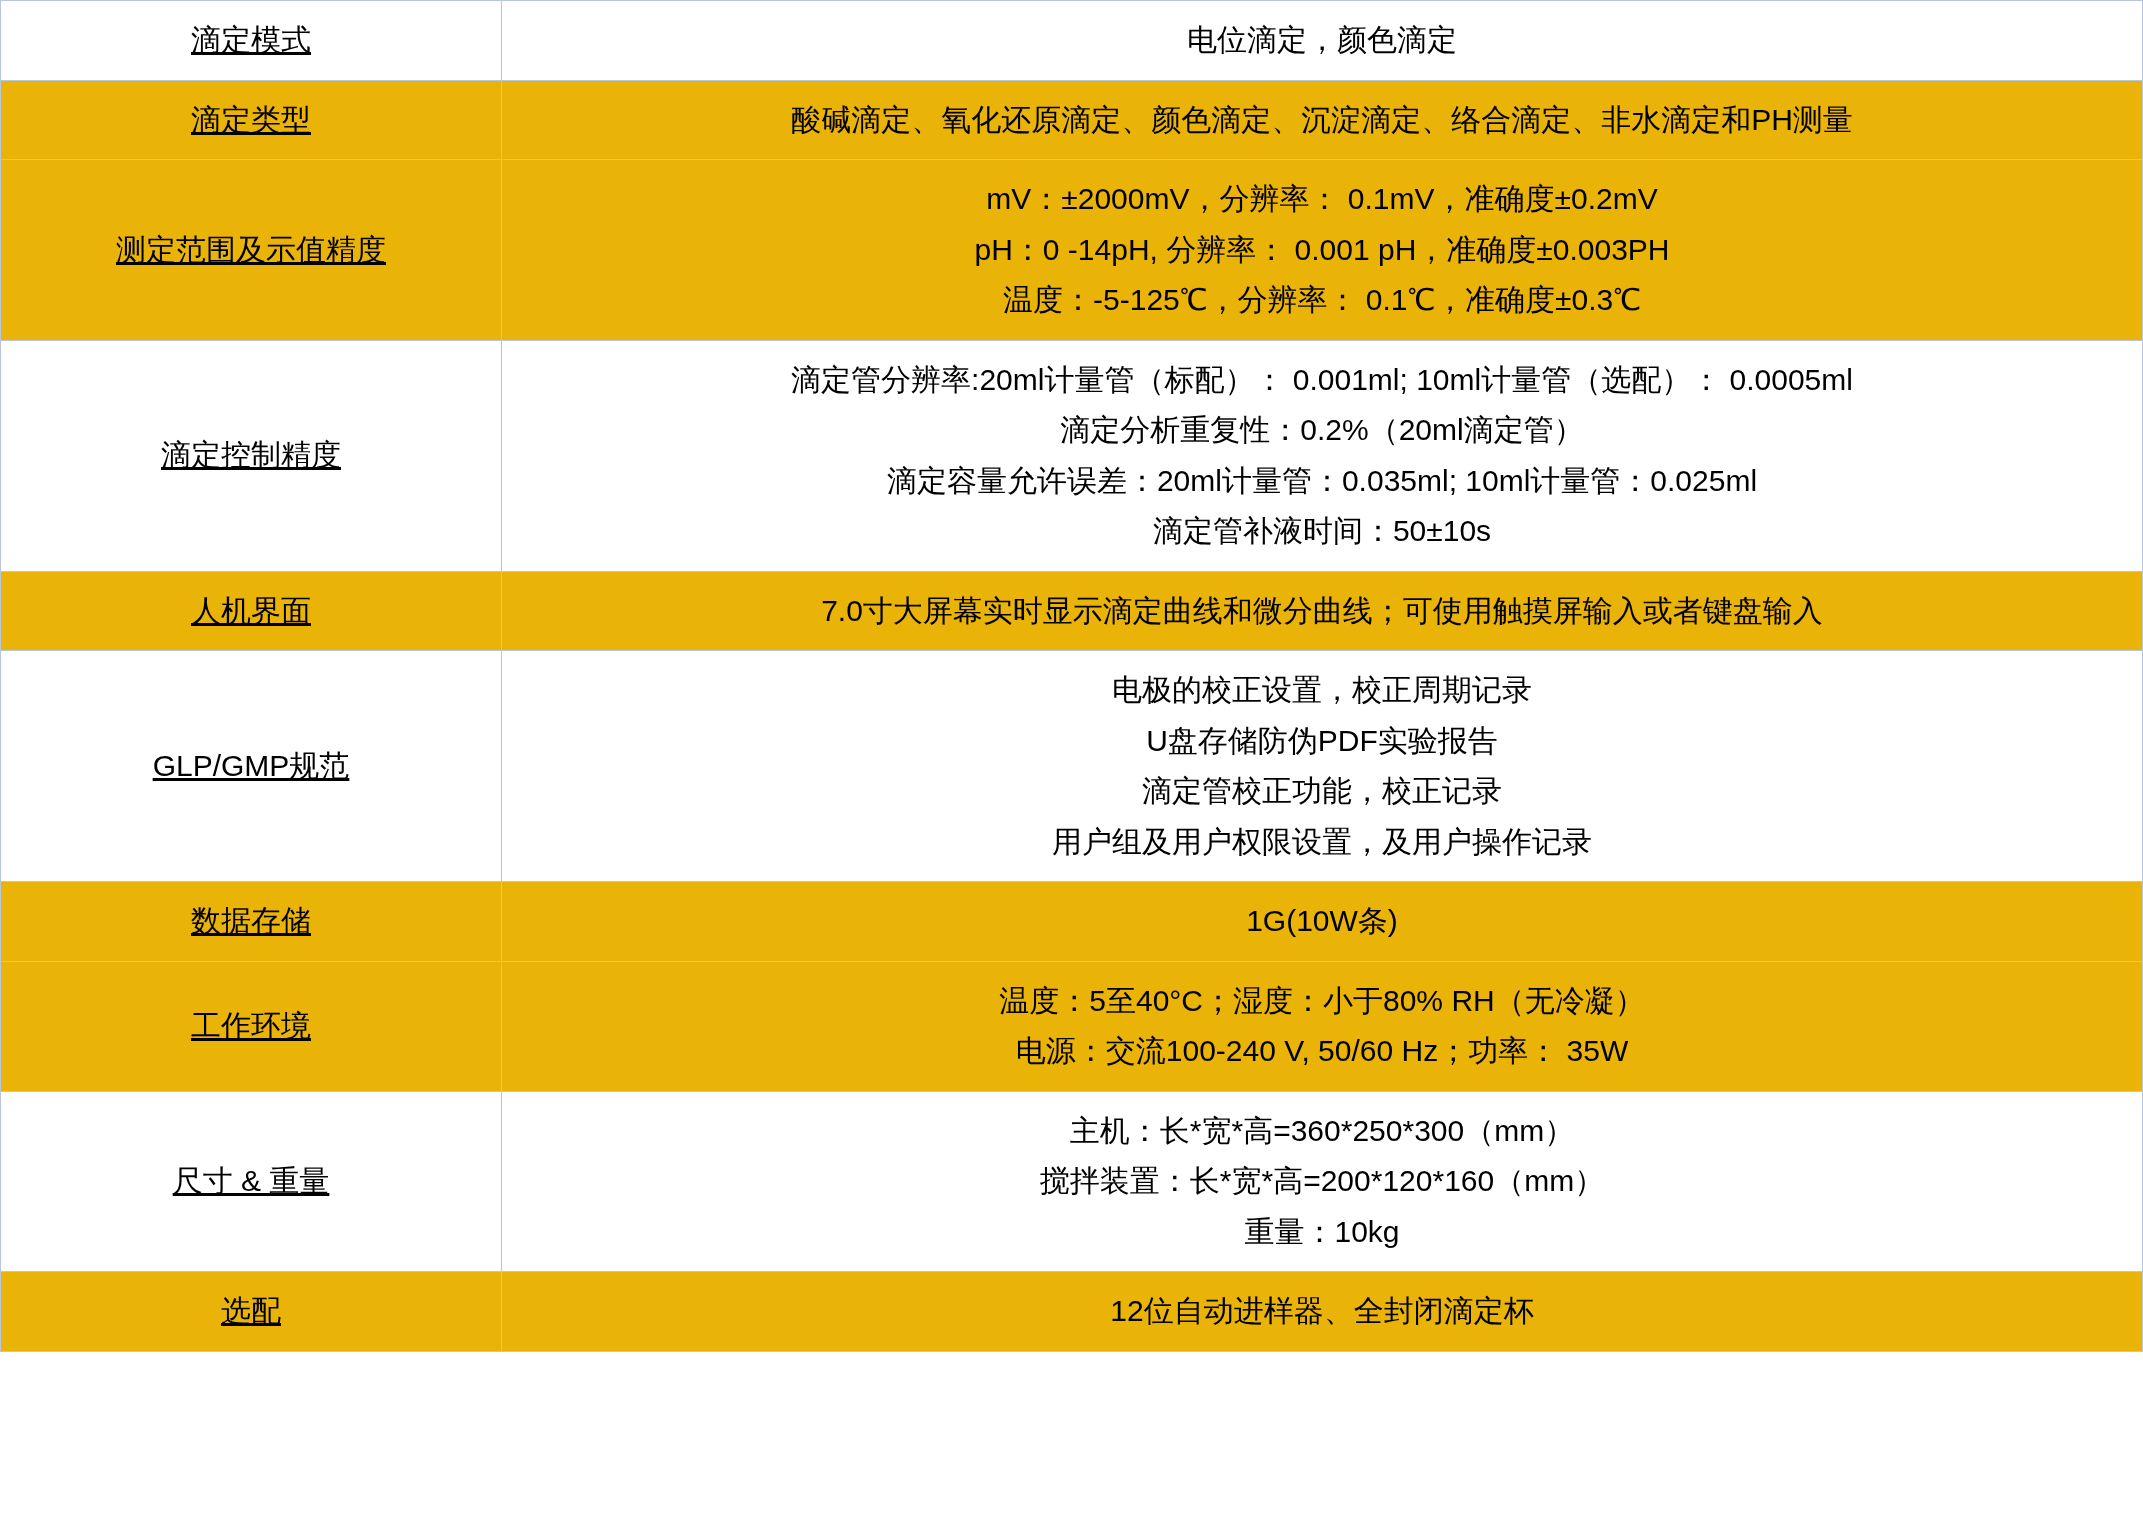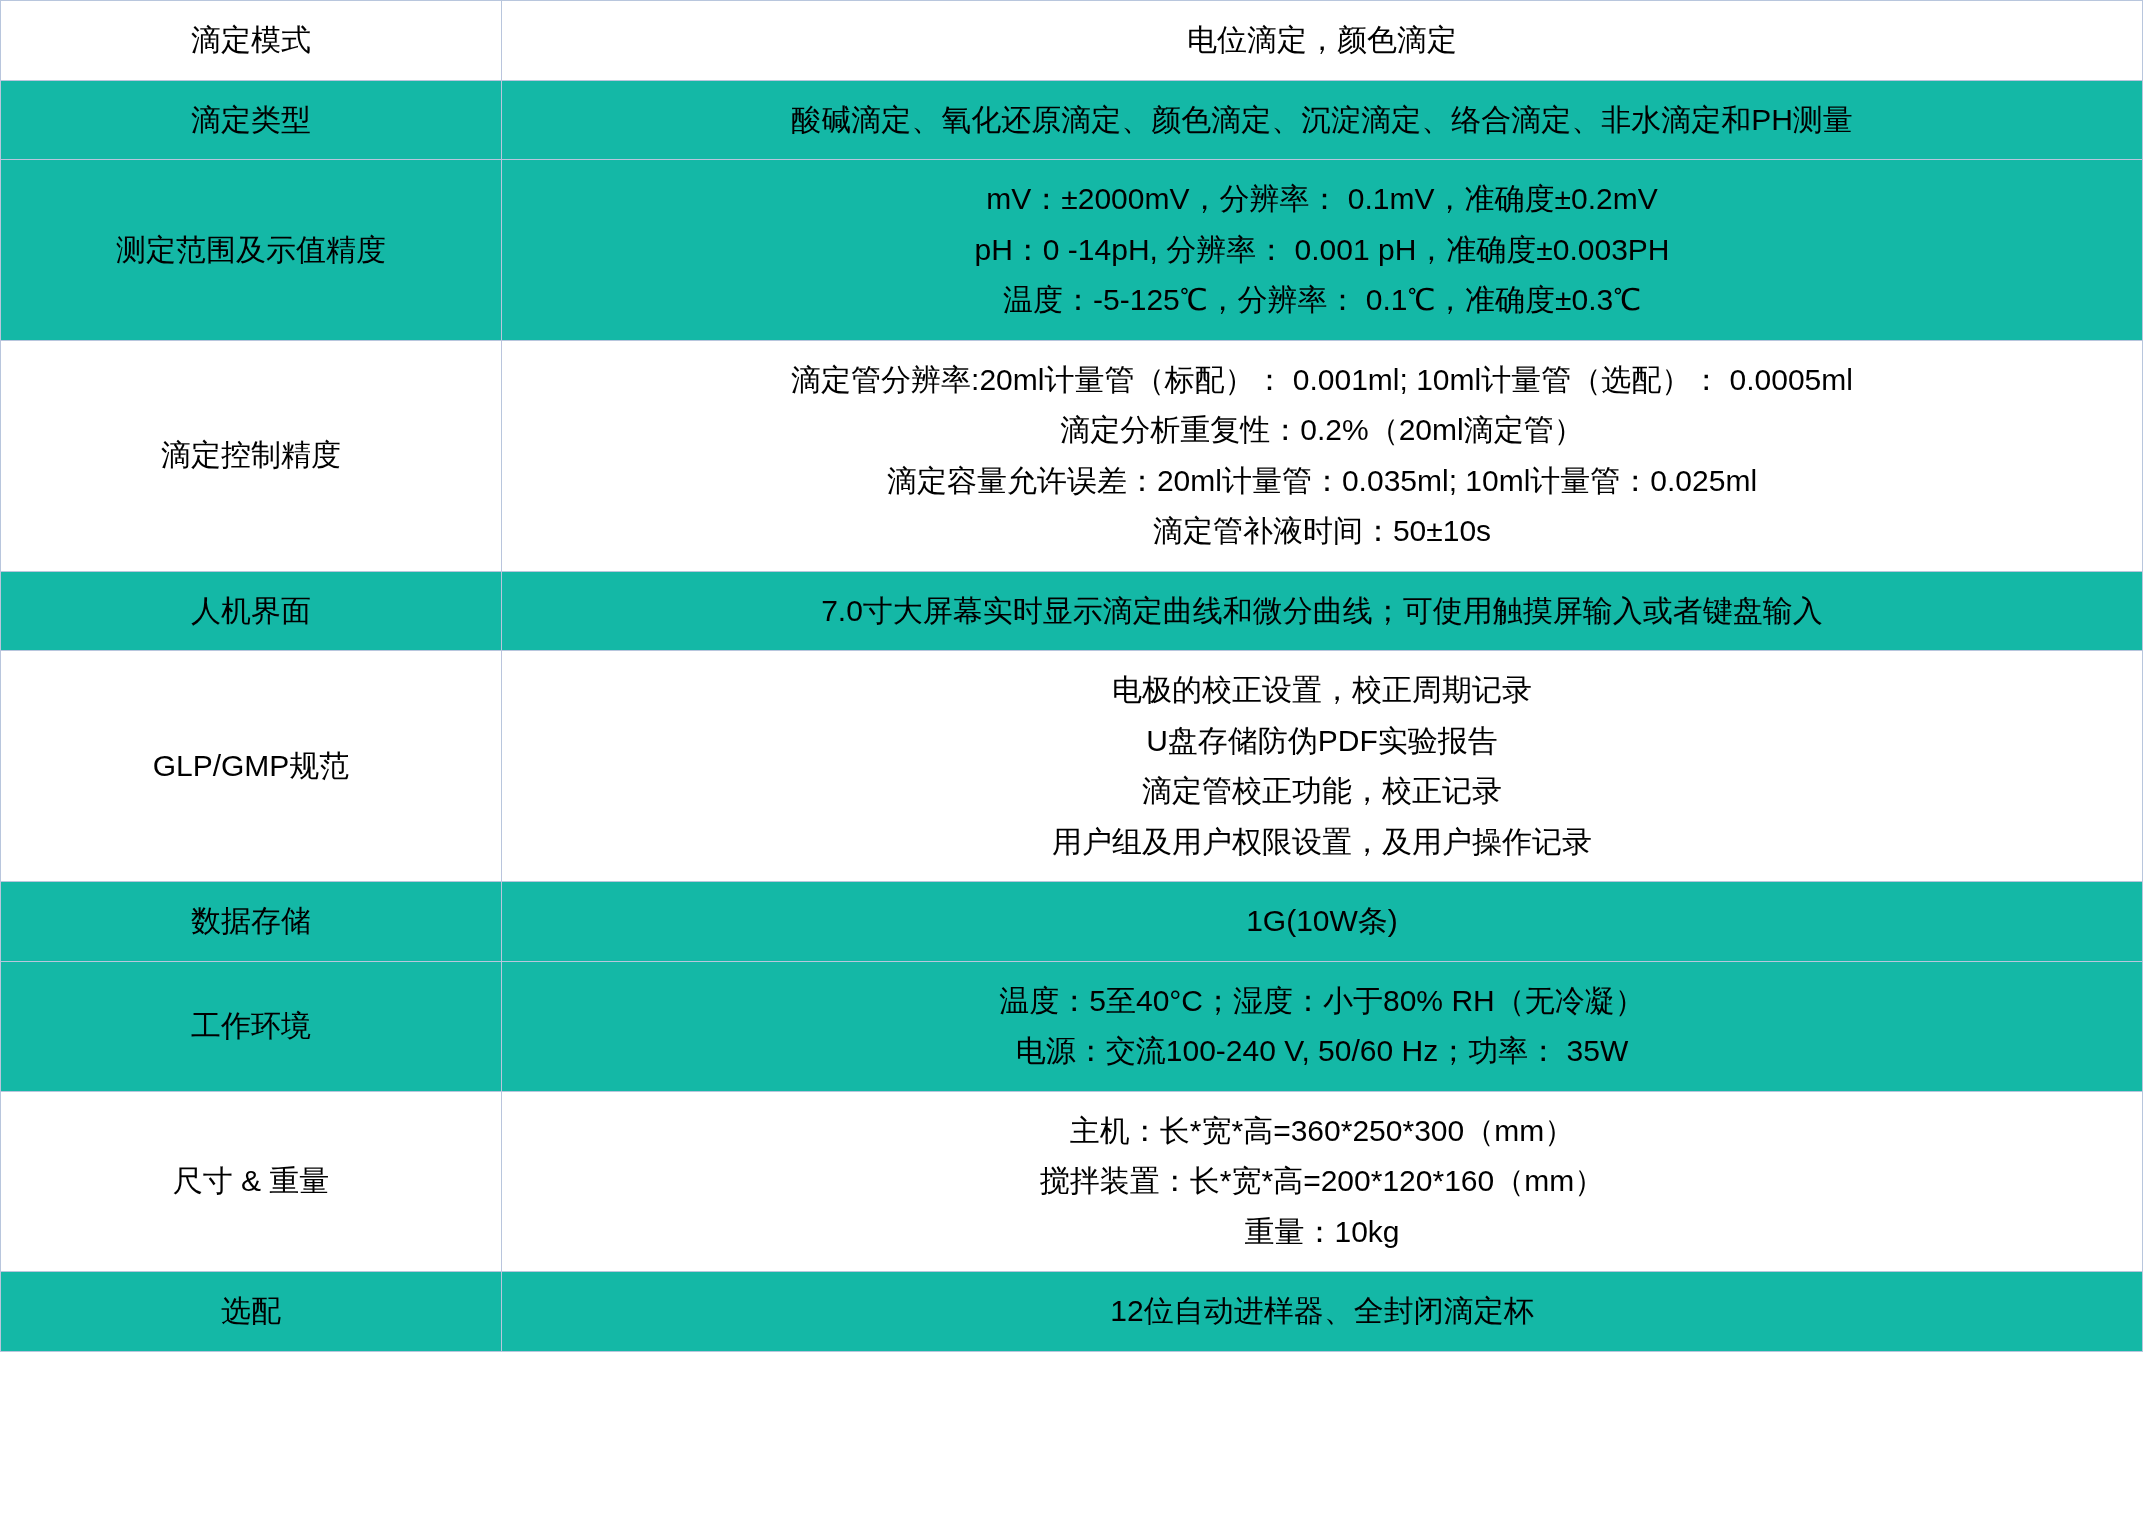--- a/index.html
+++ b/index.html
@@ -21,29 +21,30 @@
     border: 1px solid #b8c6dd;
     vertical-align: middle;
     font-size: 30px;
     line-height: 1.55;
     padding: 14px 10px;
   }
   .spec-table td.label {
     width: 480px;
     text-align: center;
     white-space: nowrap;
+    text-decoration: underline;
   }
   .spec-table td.value {
     text-align: center;
   }
   tr.row-white td {
     background: #ffffff;
   }
   tr.row-blue td {
-    background: #14b8a6;
+    background: #eab308;
   }
   .lines > div {
     padding: 2px 0;
   }
 </style>
 </head>
 <body>
 
 <table class="spec-table">
   <tbody>

